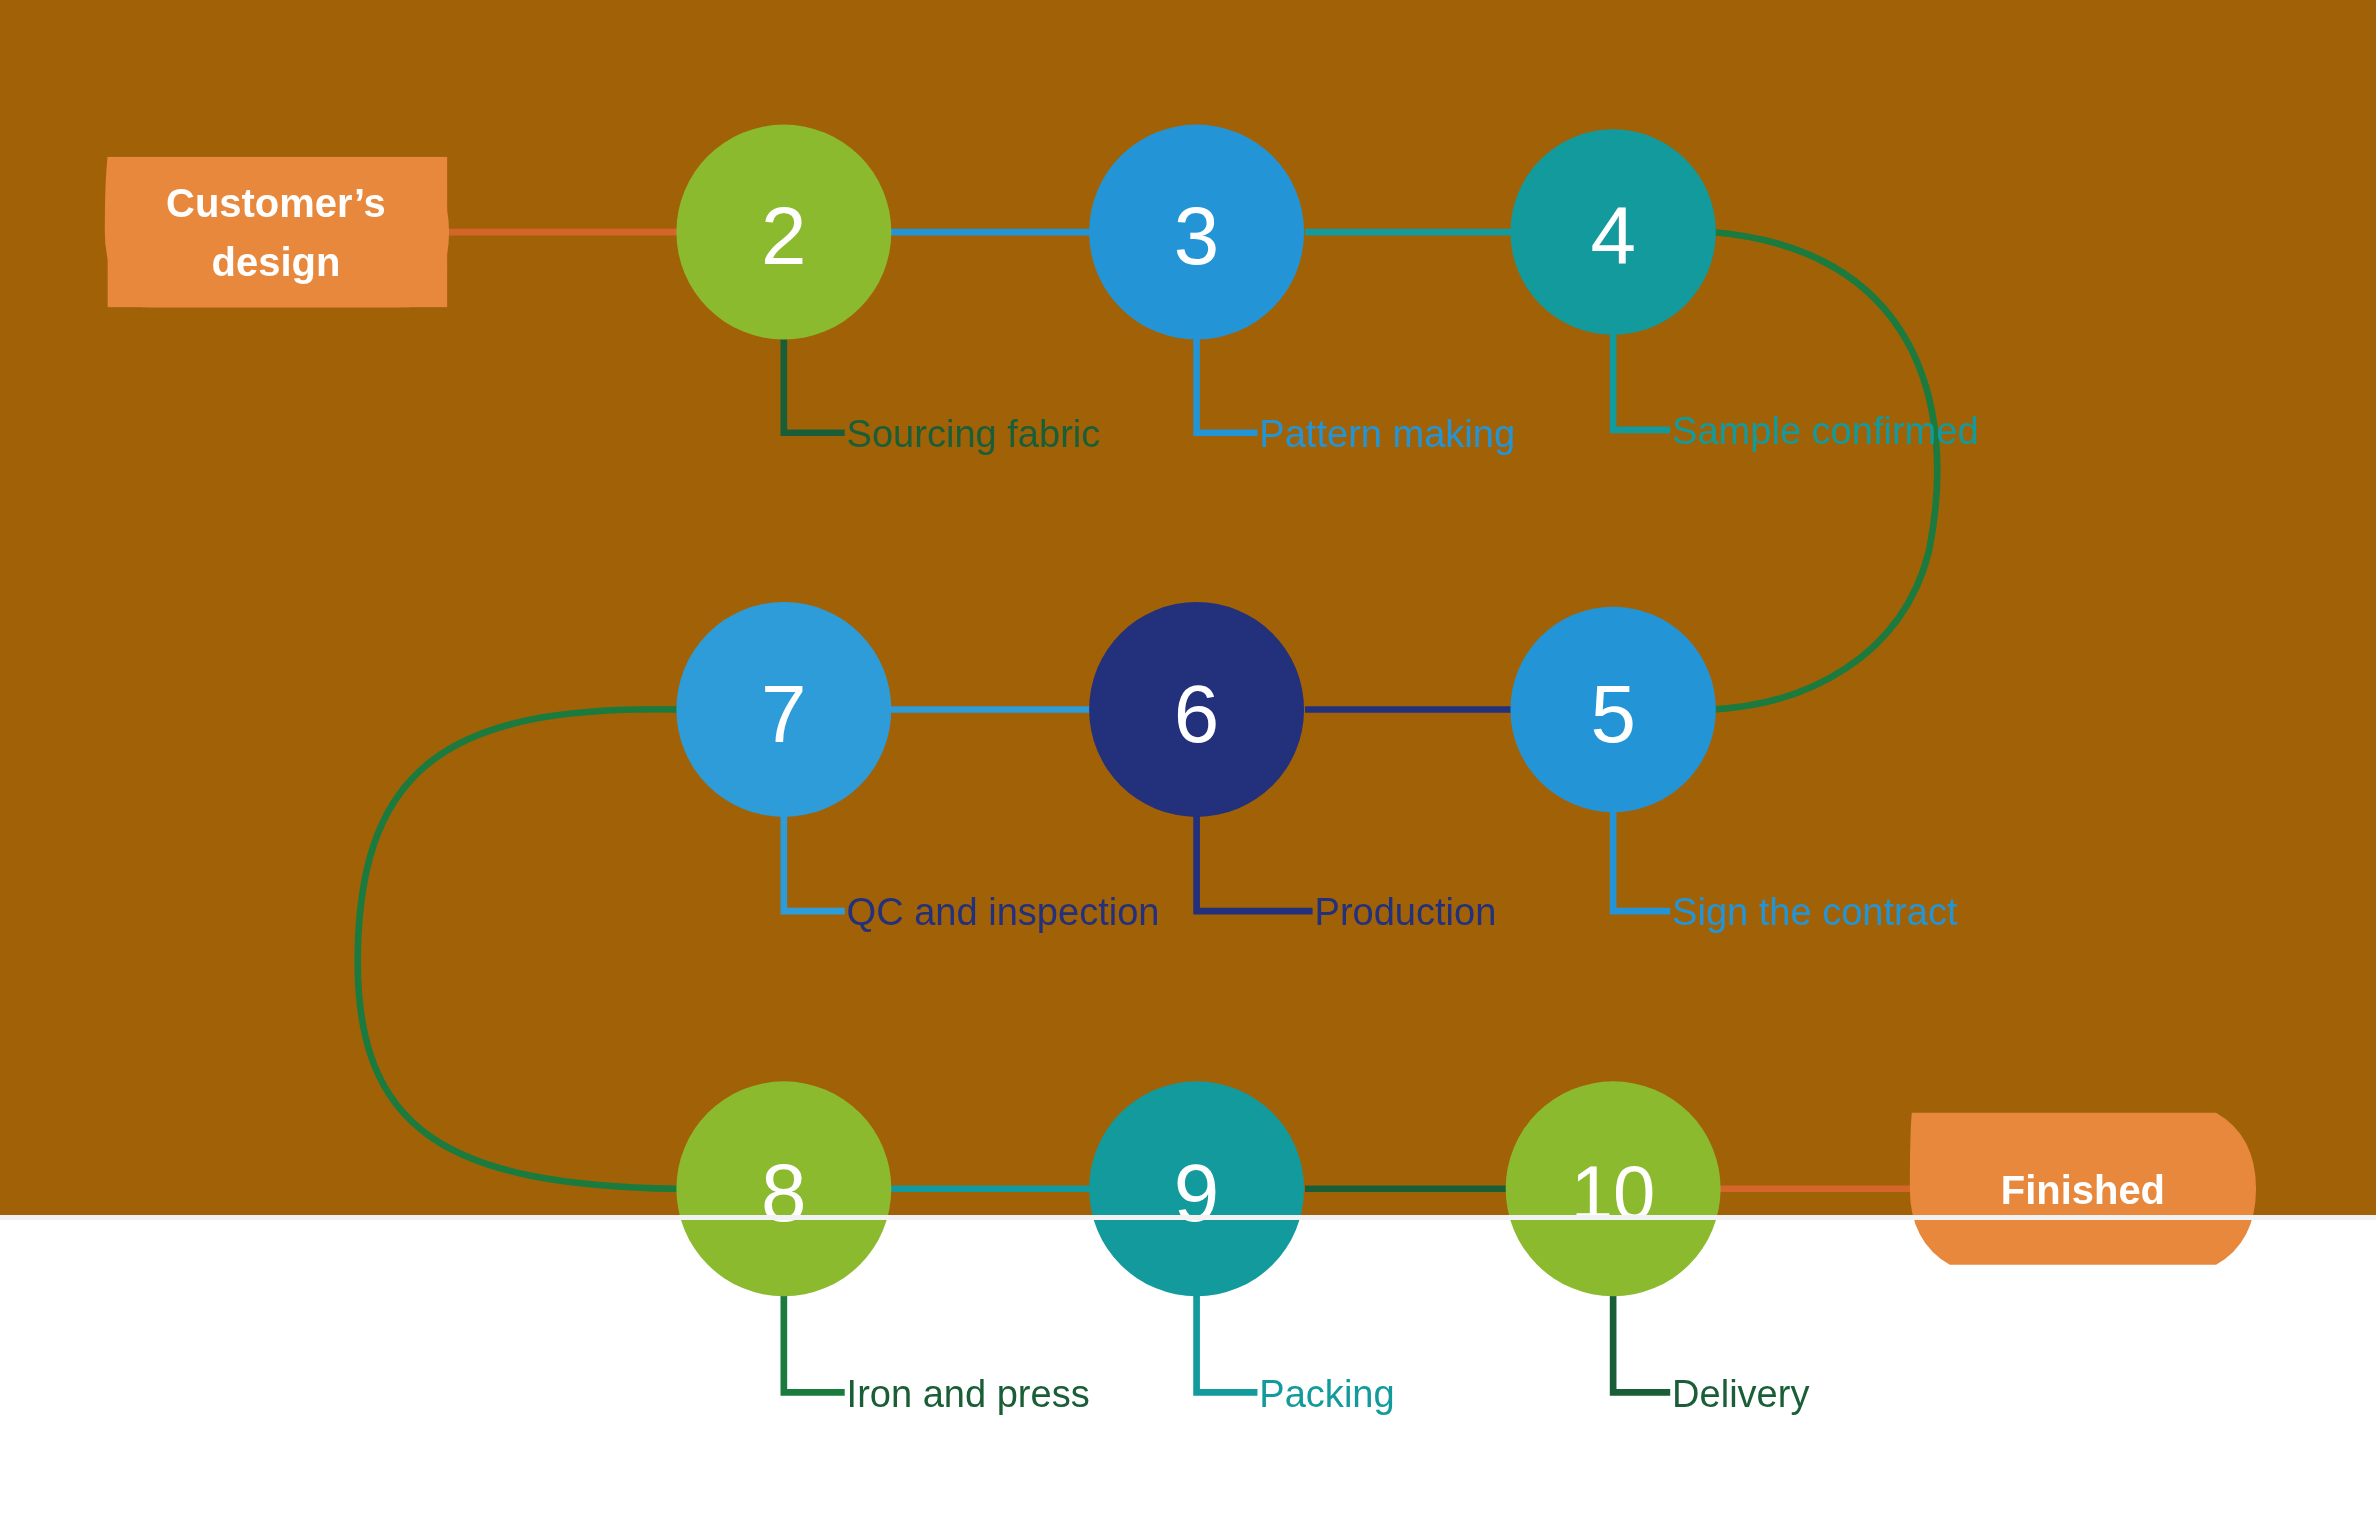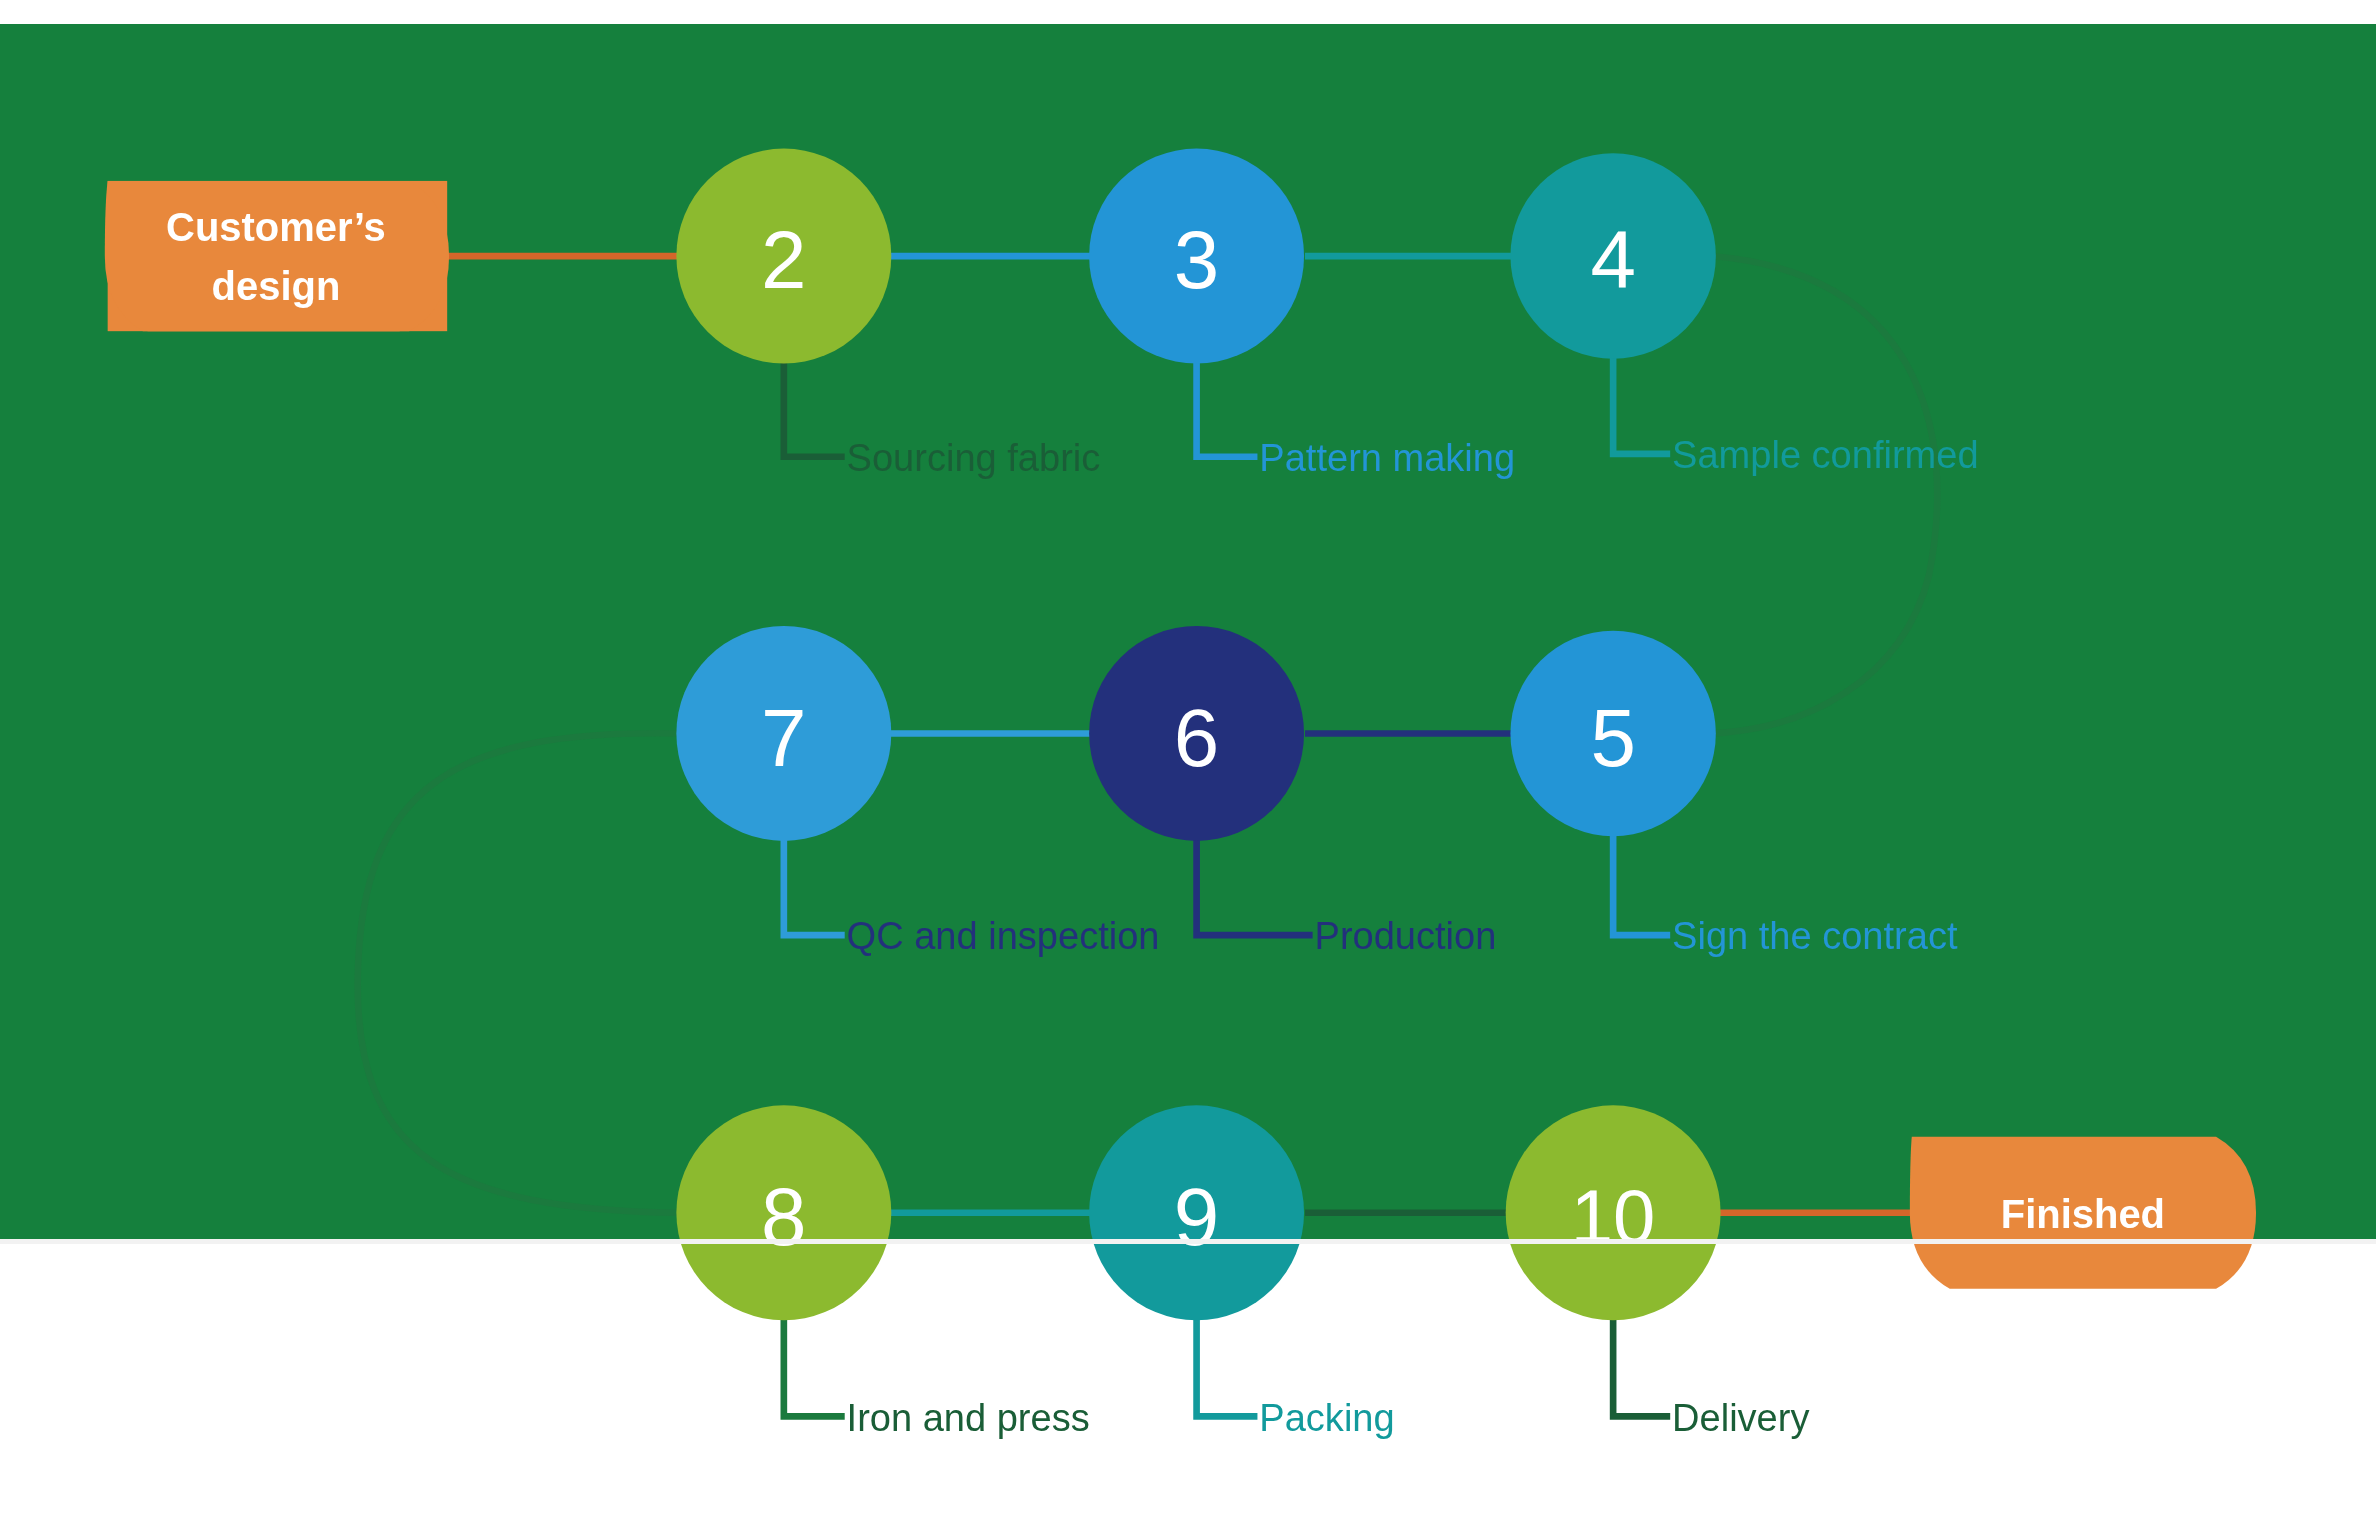--- a/index.html
+++ b/index.html
@@ -12,22 +12,21 @@
     width: 2377px;
     height: 1534px;
     font-family: "Liberation Sans", sans-serif;
     overflow: hidden;
     position: relative;
   }
   #diagram-root {
     position: relative;
     width: 2377px;
     height: 1220px;
-    background: #15803d;
-    margin-top: 24px;
+    background: #a16207;
   }
   #flow-svg {
     position: absolute;
     left: 0;
     top: 0;
     width: 2377px;
     height: 1534px;
   }
   .node-number {
     font-family: "Liberation Sans", sans-serif;

